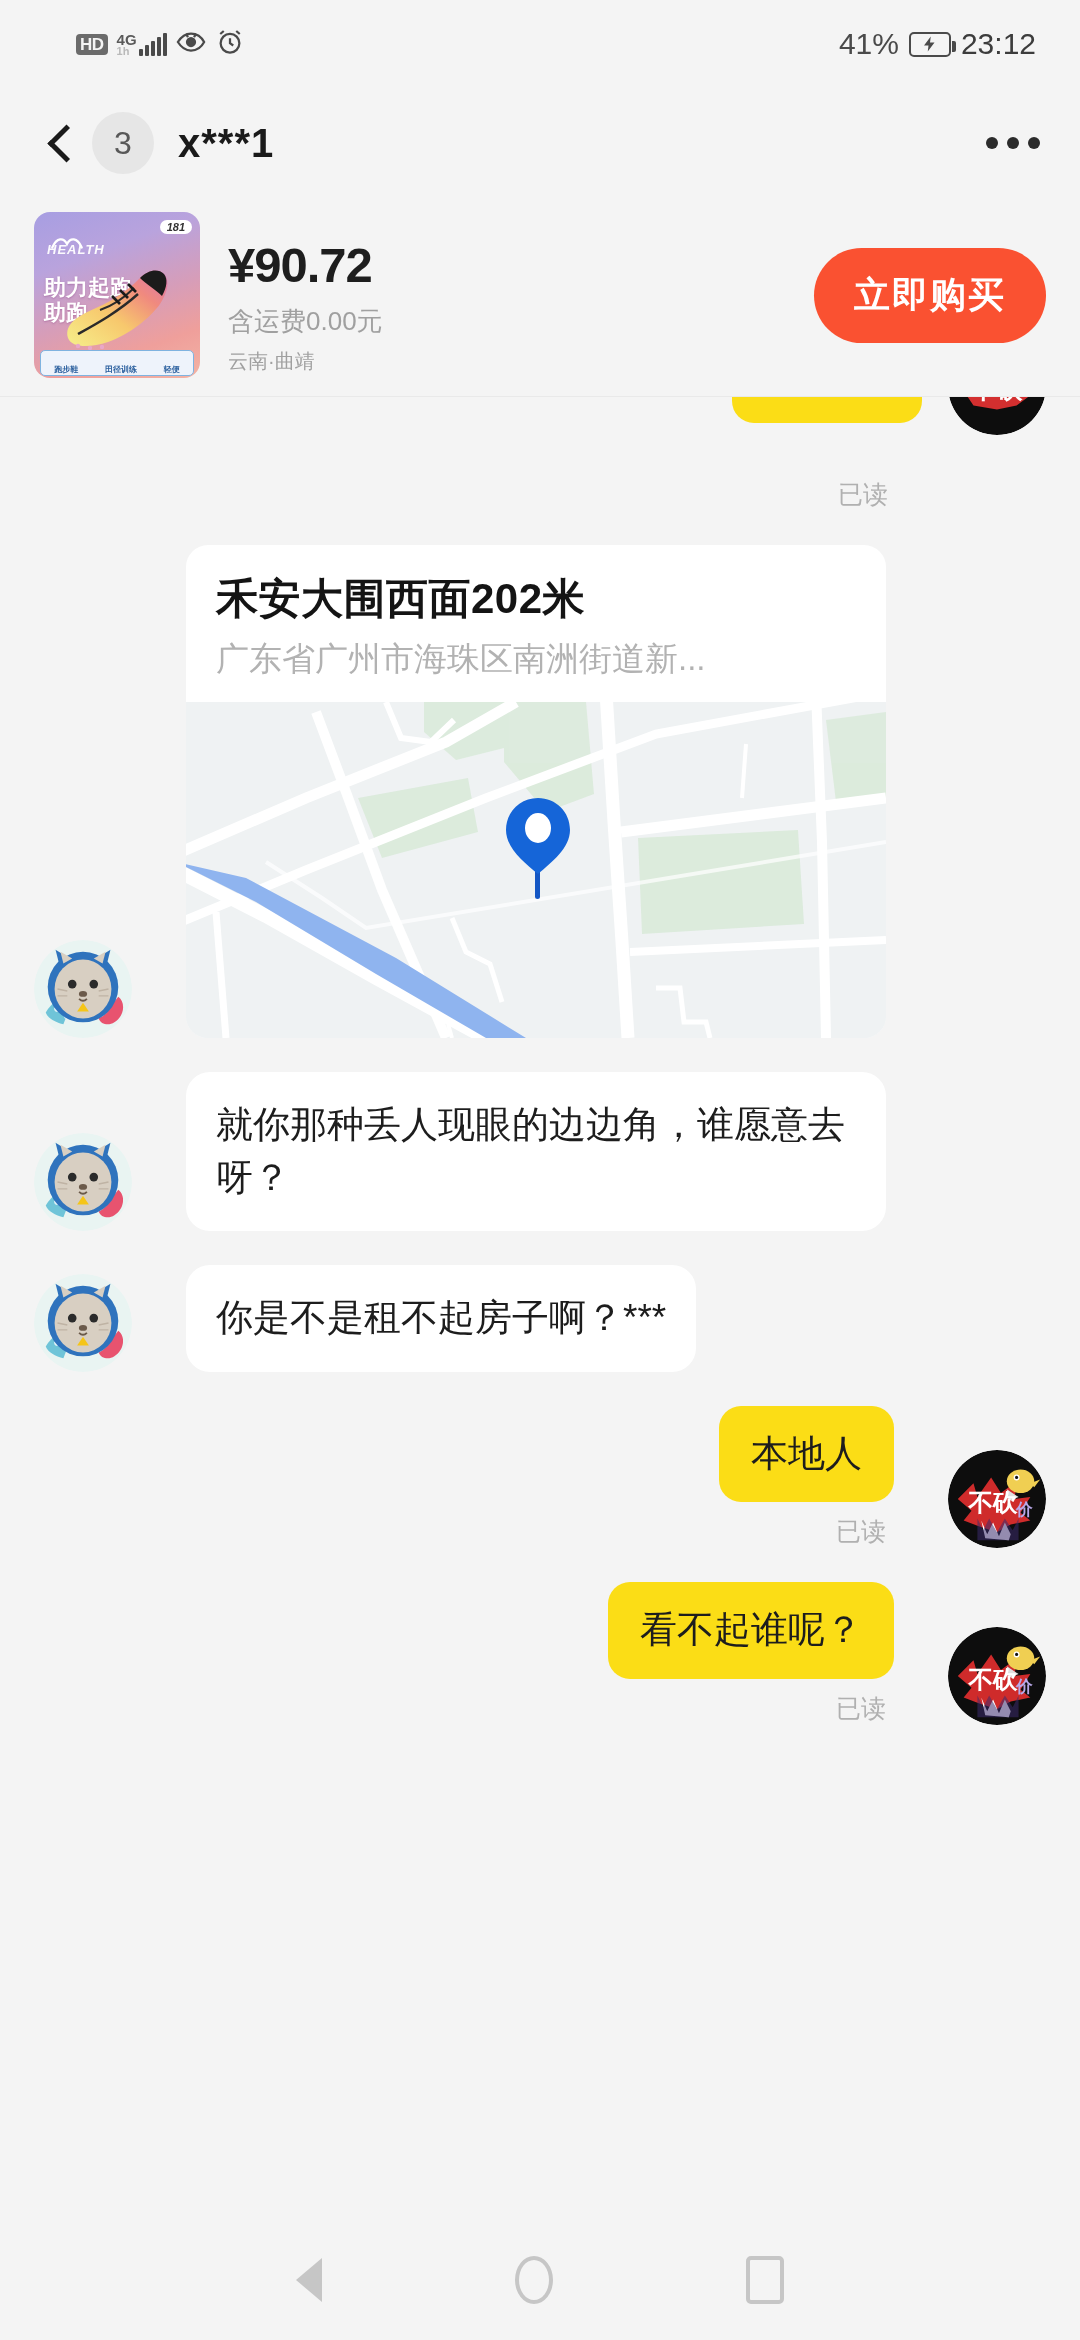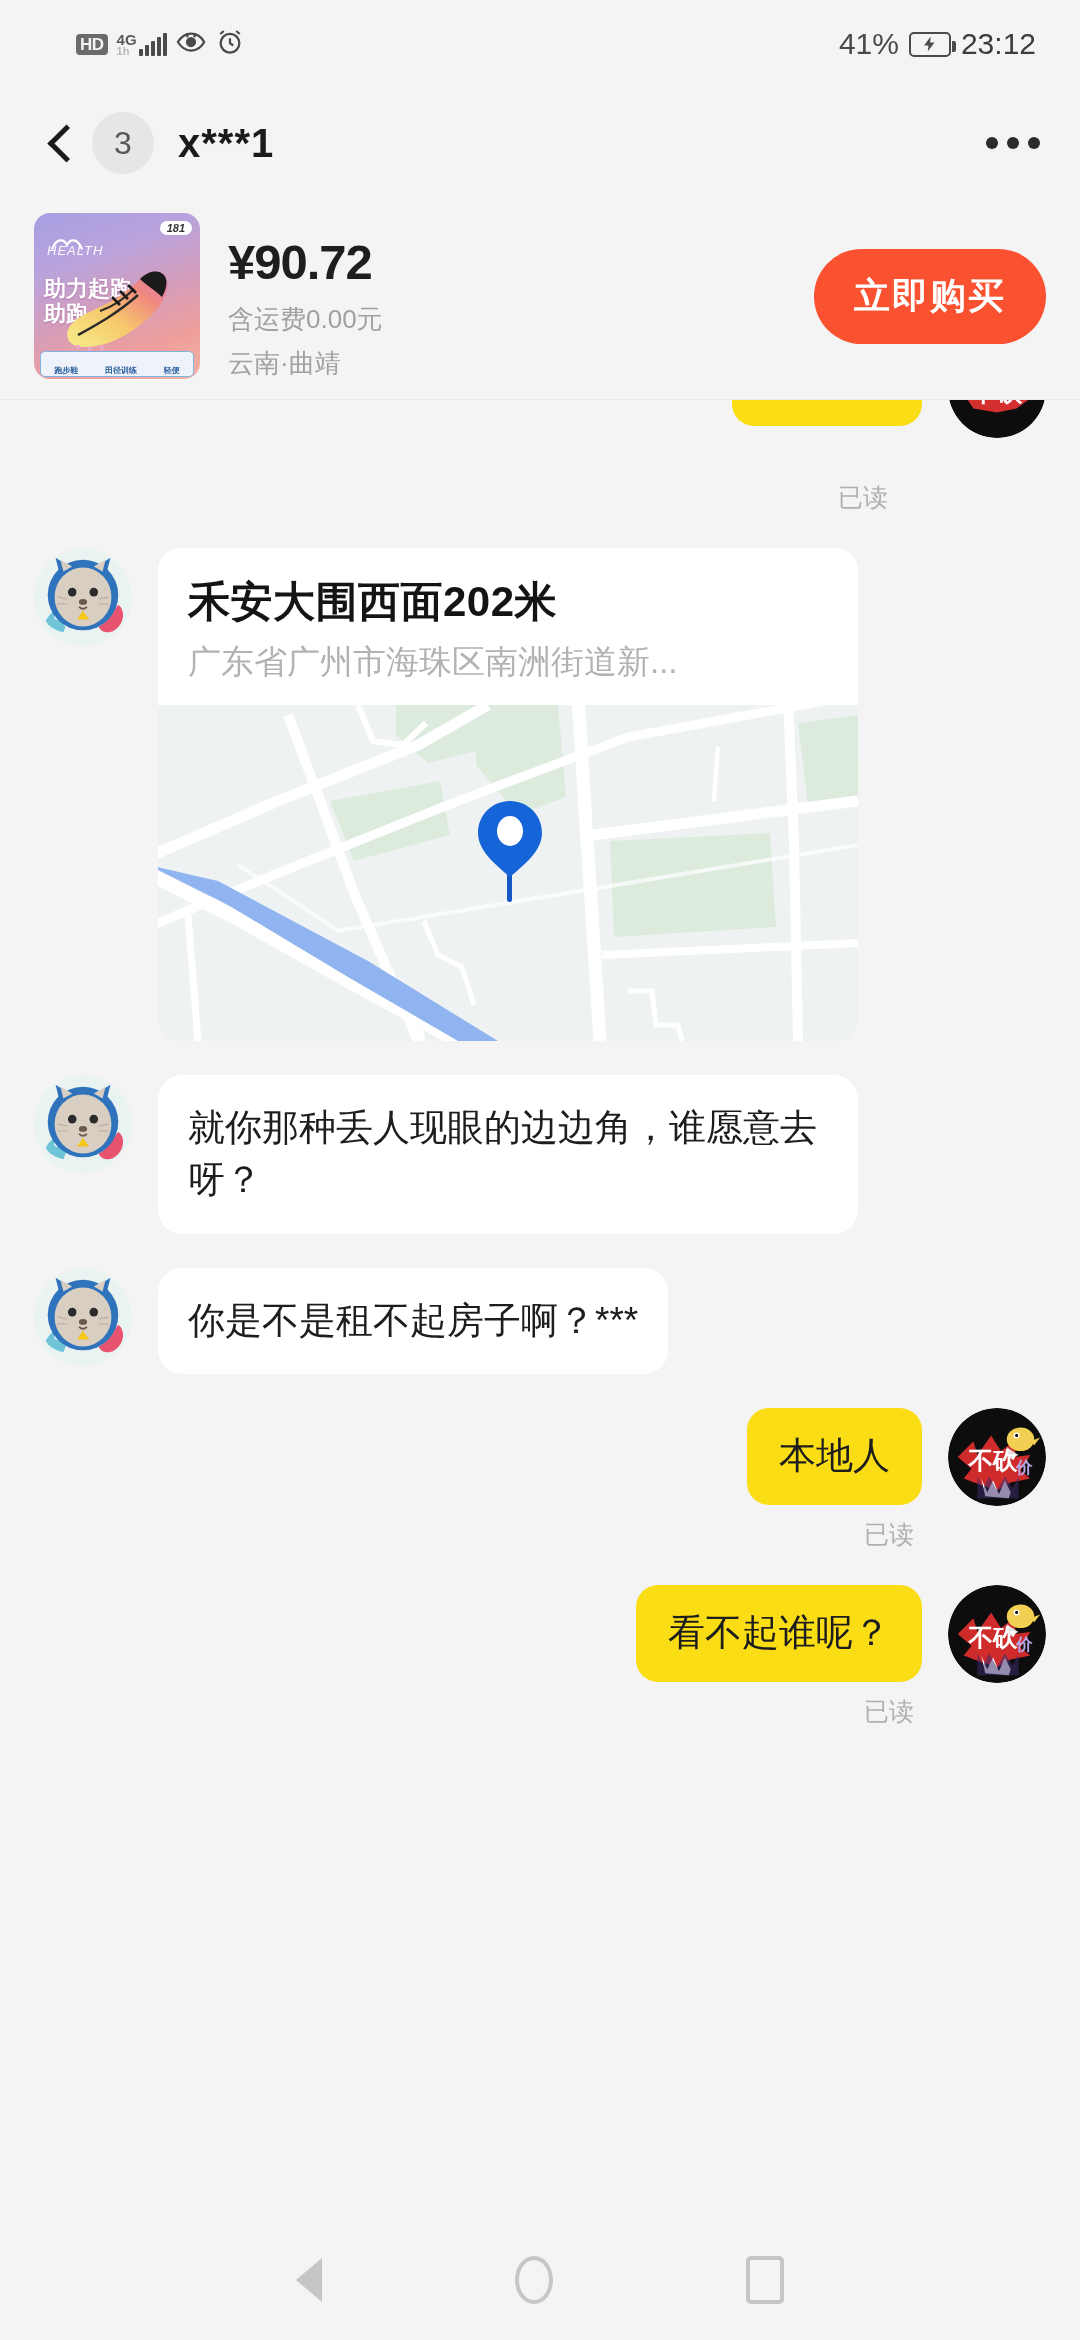--- a/index.html
+++ b/index.html
@@ -36,36 +36,36 @@
   .back-chevron:before { content:""; position:absolute; left:13px; top:7px; width:22px; height:22px; border-left:5px solid #1a1a1a; border-bottom:5px solid #1a1a1a; transform:rotate(45deg); }
   .unread-badge { width:62px; height:62px; border-radius:50%; background:#e6e6e6; color:#585858; font-size:32px; display:flex; align-items:center; justify-content:center; margin-left:12px; flex:0 0 auto; }
   .chat-title { font-size:40px; font-weight:bold; color:#1a1a1a; margin-left:24px; letter-spacing:1px; }
   .more-dots { margin-left:auto; display:flex; gap:9px; cursor:pointer; }
   .more-dots span { width:12px; height:12px; border-radius:50%; background:#2b2b2b; }
 
   
   .product-bar { flex:0 0 auto; display:flex; align-items:center; padding:14px 34px 18px 34px; background:#f4f4f4; }
   .prod-thumb { width:166px; height:166px; border-radius:16px; flex:0 0 auto; position:relative; overflow:hidden;
       background:linear-gradient(160deg,#a79ee2 0%,#b9a3dd 28%,#d69db9 55%,#ef9f9b 78%,#f3b3a4 100%); }
-  .prod-thumb .logo { position:absolute; left:13px; top:12px; color:#fff; font-size:13px; font-style:italic; font-weight:normal; letter-spacing:1px; opacity:.95; }
+  .prod-thumb .logo { position:absolute; left:13px; top:12px; color:#fff; font-size:13px; font-style:italic; font-weight:bold; letter-spacing:1px; opacity:.95; }
   .prod-thumb .logo-m { position:absolute; left:16px; top:23px; width:34px; height:17px; }
   .prod-thumb .tag { position:absolute; right:8px; top:8px; background:#fff; border-radius:9px; padding:1px 7px; font-size:11px; font-weight:bold; color:#333; font-style:italic; }
   .prod-thumb .slogan { position:absolute; left:10px; top:64px; color:#fff; font-weight:bold; font-size:22px; line-height:1.12; text-shadow:0 1px 2px rgba(150,80,140,.5); }
   .prod-thumb .shoe { position:absolute; left:26px; bottom:24px; width:130px; height:92px; }
   .prod-thumb .botbar { position:absolute; left:6px; right:6px; bottom:2px; height:26px; background:#eef3fb; border:1.5px solid #7fb3e0; border-radius:5px; display:flex; align-items:flex-end; justify-content:space-around; }
   .prod-thumb .botbar .bb { font-size:8px; color:#2a5f9e; font-weight:bold; }
   .prod-info { margin-left:28px; display:flex; flex-direction:column; justify-content:center;margin-top:24px; }
   .prod-price { font-size:49px; font-weight:bold; color:#1e1e1e; line-height:1.1; letter-spacing:-1px; }
   .prod-ship { font-size:26px; color:#a0a0a0; margin-top:12px;text-align:center; }
-  .prod-loc { font-size:26px; color:#a0a0a0; margin-top:9px; }
+  .prod-loc { font-size:20px; color:#a0a0a0; margin-top:9px; }
   .buy-btn { margin-left:auto; background:#fa5131; color:#fff; font-size:36px; font-weight:bold; padding:23px 40px; border-radius:52px; border:none; cursor:pointer; letter-spacing:2px; font-family:inherit; }
 
   
   .chat { flex:1 1 auto; overflow:hidden; position:relative; border-top:1px solid #e9e9e9; padding:0 34px; }
-  .msg-row { display:flex; align-items:flex-start; margin-bottom:34px; }
+  .msg-row { display:flex; align-items:flex-end; margin-bottom:34px;gap:28px; }
   .msg-row.out { justify-content:flex-end; }
   .avatar { width:98px; height:98px; border-radius:50%; flex:0 0 auto; overflow:hidden; }
   .avatar.left { margin-right:26px; }
   .avatar.right { margin-left:26px; }
   .bubble-wrap { display:flex; flex-direction:column; max-width:700px; }
   .bubble-wrap.out { align-items:flex-end; }
   .bubble { background:#fff; border-radius:24px; padding:27px 30px; font-size:37px; line-height:1.42; color:#1d1d1d; word-break:break-word; }
   .bubble.yellow { background:#fbdd16; border-radius:22px; padding:22px 32px; font-weight:400; }
   .read-mark { font-size:25px; color:#b0b0b0; margin-top:13px; margin-right:8px; }
 

